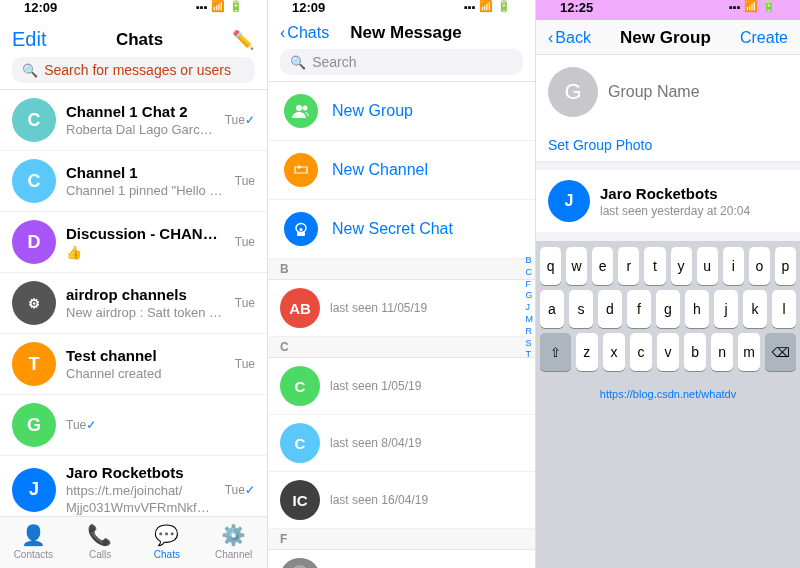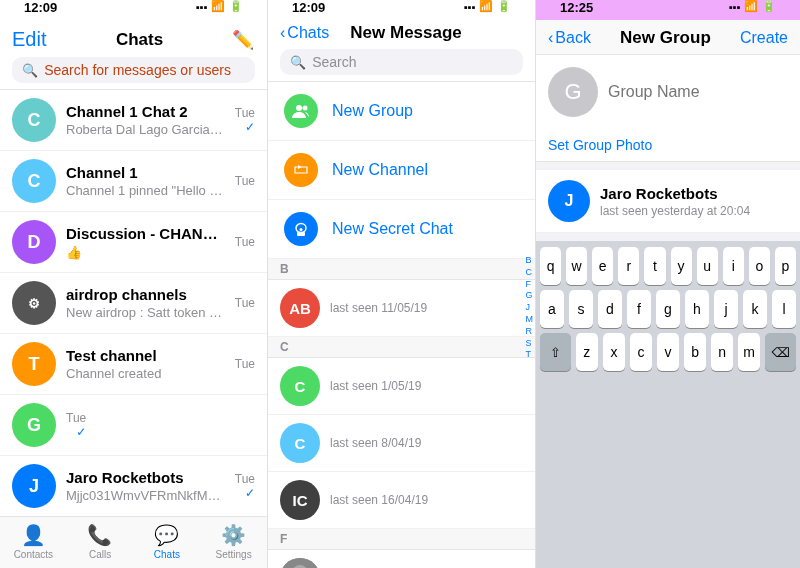--- a/index.html
+++ b/index.html
@@ -14,21 +14,21 @@
     .compose-icon { color: #007aff; font-size: 18px; }
     .search-bar { background: #f2f2f7; border-radius: 10px; padding: 5px 10px; display: flex; align-items: center; gap: 6px; }
     .search-bar-icon { color: #8e8e93; font-size: 13px; }
     .search-bar-text { color: #c2410c; font-size: 14px; }
     .chat-list { flex: 1; overflow-y: auto; }
     .chat-item { display: flex; align-items: center; padding: 8px 12px; border-bottom: 1px solid #f0f0f0; gap: 10px; cursor: pointer; }
     .avatar { width: 44px; height: 44px; border-radius: 50%; display: flex; align-items: center; justify-content: center; font-size: 18px; font-weight: 600; color: #fff; flex-shrink: 0; }
     .chat-info { flex: 1; min-width: 0; }
     .chat-name { font-size: 15px; font-weight: 600; color: #000; white-space: nowrap; overflow: hidden; text-overflow: ellipsis; }
     .chat-preview { font-size: 13px; color: #8e8e93; white-space: nowrap; overflow: hidden; text-overflow: ellipsis; margin-top: 2px; }
-    .chat-meta { display: flex; flex-direction: column; align-items: flex-end; flex-shrink: 0; }
+    .chat-meta { display: flex; flex-direction: row; align-items: flex-end; flex-shrink: 0; }
     .chat-time { font-size: 12px; color: #8e8e93; }
     .check-icon { color: #007aff; font-size: 12px; }
     .bottom-tabs { display: flex; border-top: 1px solid #e5e5e5; padding: 6px 0 8px; background: #f9f9f9; }
     .tab-item { flex: 1; display: flex; flex-direction: column; align-items: center; gap: 2px; cursor: pointer; }
     .tab-icon { font-size: 20px; color: #8e8e93; }
     .tab-icon.active { color: #007aff; }
     .tab-label { font-size: 10px; color: #8e8e93; }
     .tab-label.active { color: #007aff; }
     .status-icons { display: flex; gap: 4px; align-items: center; font-size: 11px; }
 
@@ -170,20 +170,21 @@
       <div class="chat-meta">
         <span class="chat-time">Tue</span>
         <span class="check-icon">✓</span>
       </div>
     </div>
 
     <div class="chat-item">
       <div class="avatar" style="background:#007aff">J</div>
       <div class="chat-info">
         <div class="chat-name">Jaro Rocketbots</div>
+        <div class="chat-preview">https://t.me/joinchat/</div>
         <div class="chat-preview">Mjjc031WmvVFRmNkfMMdQ</div>
       </div>
       <div class="chat-meta">
         <span class="chat-time">Tue</span>
         <span class="check-icon">✓</span>
       </div>
     </div>
 
   </div>
   <div class="bottom-tabs">
@@ -194,21 +195,21 @@
     <div class="tab-item">
       <span class="tab-icon">📞</span>
       <span class="tab-label">Calls</span>
     </div>
     <div class="tab-item">
       <span class="tab-icon active">💬</span>
       <span class="tab-label active">Chats</span>
     </div>
     <div class="tab-item">
       <span class="tab-icon">⚙️</span>
-      <span class="tab-label">Settings</span>
+      <span class="tab-label">Channel</span>
     </div>
   </div>
 </div>
 
 <div class="panel2">
   <div class="status-bar-row">
     <span class="time-text">12:09</span>
     <div class="status-icons">
       <span>▪▪▪</span>
       <span>📶</span>
@@ -372,14 +373,17 @@
         <div class="key">x</div>
         <div class="key">c</div>
         <div class="key">v</div>
         <div class="key">b</div>
         <div class="key">n</div>
         <div class="key">m</div>
         <div class="key special delete-key">⌫</div>
       </div>
     </div>
 
+    <div class="url-bar">
+      <span class="url-text">https://blog.csdn.net/whatdv</span>
+    </div>
   </div>
 </div>
 
 </body></html>

